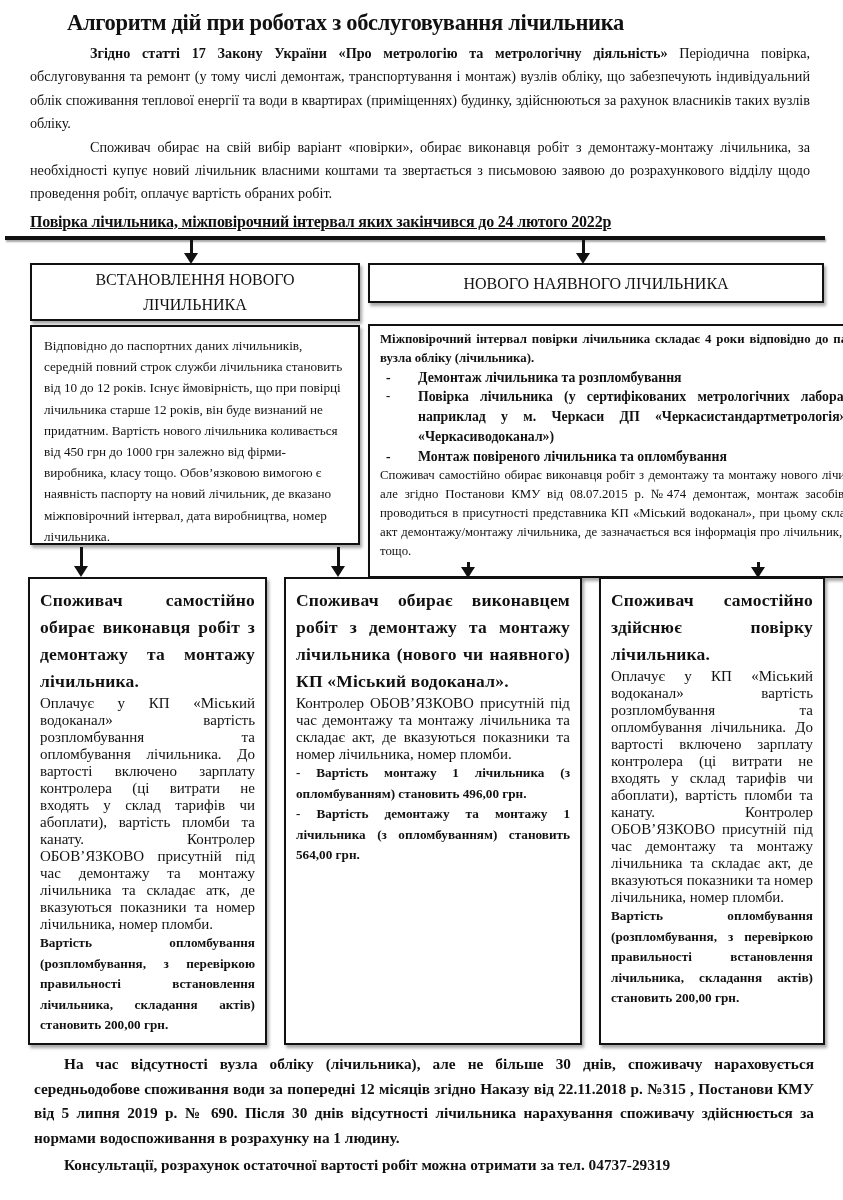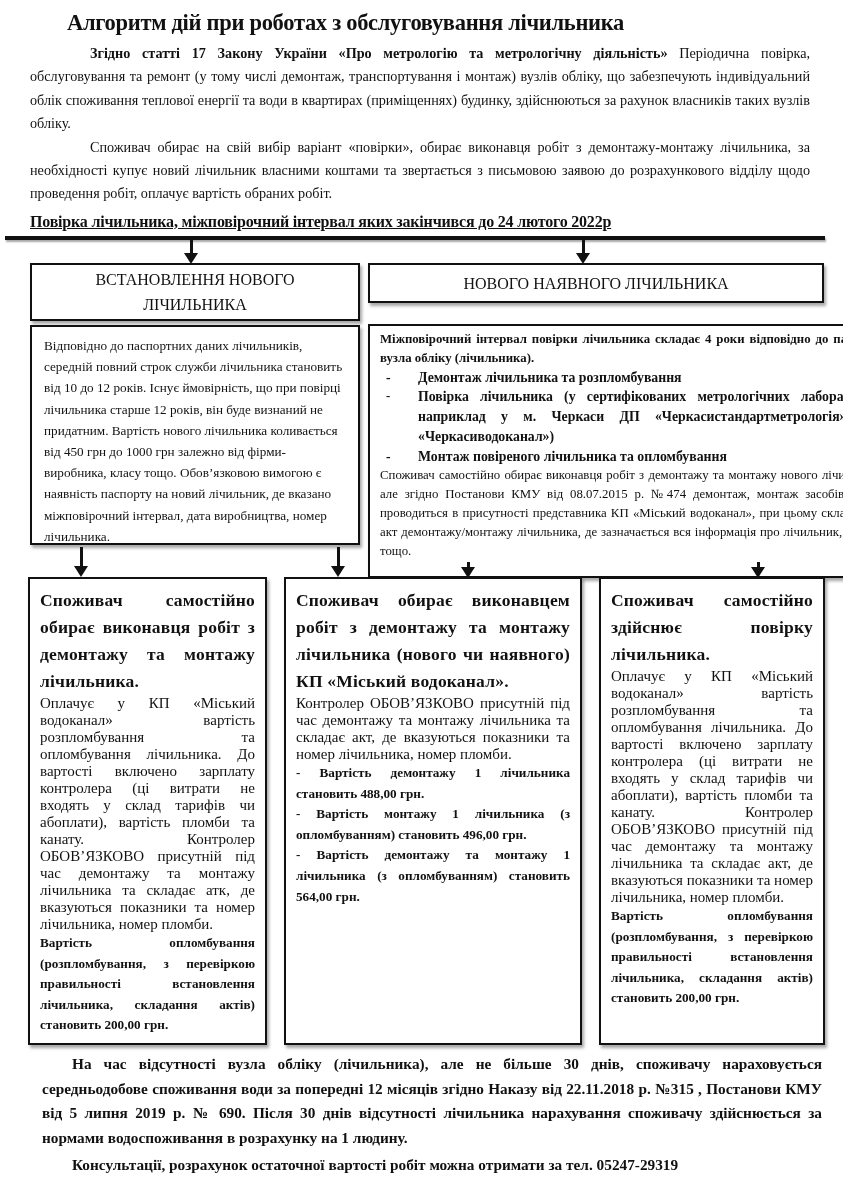--- a/index.html
+++ b/index.html
@@ -59,21 +59,21 @@
   .box-right-desc li::before { content: "-"; position: absolute; left: 6px; }
   .box-right-desc li.big { font-size: 13.8px; }
 
   .col-box { padding: 8px 10px; text-align: justify; }
   .col-box .c-head { font-weight: bold; font-size: 17.5px; line-height: 27px; letter-spacing: 0.2px; }
   .col-box .c-text { font-size: 15px; line-height: 17px; }
   .col-box .c-bold { font-weight: bold; font-size: 13.2px; line-height: 20.6px; }
   .col-box .c-item { font-weight: bold; font-size: 13.2px; line-height: 20.6px; }
 
   .footer {
-    position: absolute; left: 42px; top: 1052px; width: 780px;
+    position: absolute; left: 34px; top: 1052px; width: 780px;
     font-weight: bold; font-size: 15.3px; line-height: 24.5px; text-align: justify;
   }
   .footer p { text-indent: 30px; }
   .footer p.contact { margin-top: 3px; text-indent: 30px; }
 </style>
 </head>
 <body>
 
 <div class="title">Алгоритм дій при роботах з обслуговування лічильника</div>
 
@@ -135,27 +135,26 @@
 
 <div class="box col-box" style="left:28px; top:577px; width:239px; height:468px;">
   <div class="c-head">Споживач самостійно обирає виконавця робіт з демонтажу та монтажу лічильника.</div>
   <div class="c-text">Оплачує у КП «Міський водоканал» вартість розпломбування та опломбування лічильника. До вартості включено зарплату контролера (ці витрати не входять у склад тарифів чи абоплати), вартість пломби та канату. Контролер ОБОВ’ЯЗКОВО присутній під час  демонтажу та монтажу лічильника та складає атк, де вказуються показники та номер лічильника, номер пломби.</div>
   <div class="c-bold">Вартість опломбування (розпломбування, з перевіркою правильності встановлення лічильника, складання актів) становить 200,00 грн.</div>
 </div>
 
 <div class="box col-box" style="left:284px; top:577px; width:298px; height:468px;">
   <div class="c-head">Споживач обирає виконавцем робіт з демонтажу та монтажу лічильника (нового чи наявного) КП «Міський водоканал».</div>
   <div class="c-text">Контролер ОБОВ’ЯЗКОВО присутній під час  демонтажу та монтажу лічильника та складає акт, де вказуються показники та номер лічильника, номер пломби.</div>
-  <div class="c-item">- Вартість демонтажу 1 лічильника становить 488,00 грн.</div>
   <div class="c-item">- Вартість монтажу 1 лічильника (з опломбуванням) становить 496,00 грн.</div>
   <div class="c-item">- Вартість демонтажу та монтажу 1 лічильника (з опломбуванням) становить 564,00 грн.</div>
 </div>
 
 <div class="box col-box" style="left:599px; top:577px; width:226px; height:468px;">
   <div class="c-head">Споживач самостійно здійснює повірку лічильника.</div>
   <div class="c-text">Оплачує у КП «Міський водоканал» вартість розпломбування та опломбування лічильника. До вартості включено зарплату контролера (ці витрати не входять у склад тарифів чи абоплати), вартість пломби та канату. Контролер ОБОВ’ЯЗКОВО присутній під час  демонтажу та монтажу лічильника та складає акт, де вказуються показники та номер лічильника, номер пломби.</div>
   <div class="c-bold">Вартість опломбування (розпломбування, з перевіркою правильності встановлення лічильника, складання актів) становить 200,00 грн.</div>
 </div>
 
 <div class="footer">
   <p>На час відсутності вузла обліку (лічильника), але не більше 30 днів, споживачу нараховується середньодобове споживання води за попередні 12 місяців згідно Наказу від 22.11.2018 р. №315 , Постанови КМУ від 5 липня 2019 р. № 690. Після 30 днів відсутності лічильника нарахування споживачу здійснюється за нормами водоспоживання в розрахунку на 1 людину.</p>
-  <p class="contact">Консультації, розрахунок остаточної вартості робіт можна отримати за тел. 05247-29319</p>
+  <p class="contact">Консультації, розрахунок остаточної вартості робіт можна отримати за тел. 04737-29319</p>
 </div>
 
 </body></html>

